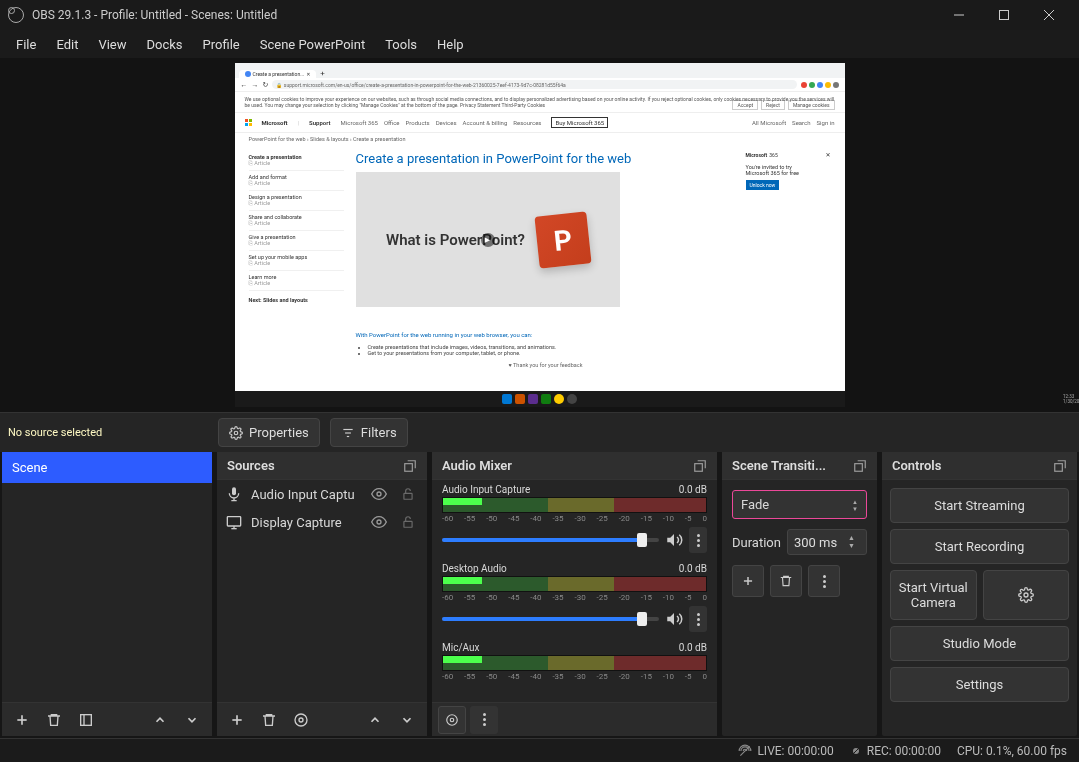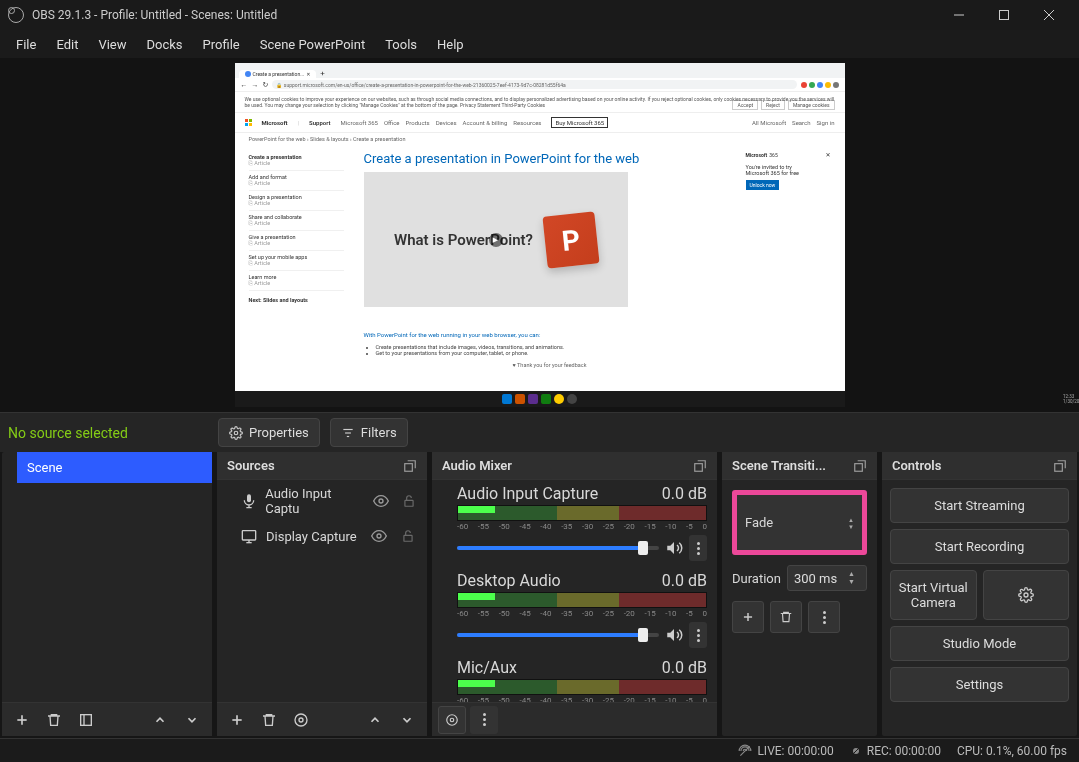--- a/index.html
+++ b/index.html
@@ -16,62 +16,62 @@
 .preview-inner { width:610px; height:344px; background:#fff; display:flex; flex-direction:column; font-size:7px; color:#333; }
 .pv-chrometop { height:15px; background:#f1f3f4; display:flex; align-items:flex-end; padding:0 4px;}
 .pv-tab { background:#fff; border-radius:4px 4px 0 0; padding:1px 6px; font-size:5px; display:flex; align-items:center; gap:2px;}
 .pv-urlbar { height:14px; background:#fff; display:flex; align-items:center; padding:0 6px; gap:4px; border-bottom:1px solid #eee;}
 .pv-url { flex:1; background:#f1f3f4; border-radius:10px; height:9px; padding:0 4px; font-size:5px; display:flex; align-items:center; color:#666;}
 .pv-dots { display:flex; gap:2px;}
 .pv-dots span{ width:6px; height:6px; border-radius:50%; }
 .pv-banner { font-size:5px; padding:4px 10px; background:#fff; border-bottom:1px solid #eee; color:#555;}
 .pv-nav { display:flex; align-items:center; gap:10px; padding:4px 10px; font-size:6px; border-bottom:1px solid #eee;}
 .pv-nav .ms { font-weight:bold; }
-.pv-body { flex:1; display:flex; padding:6px 14px; gap:20px; overflow:hidden;}
+.pv-body { flex:1; display:flex; padding:6px 14px; gap:12px; overflow:hidden;}
 .pv-side { width:95px; font-size:5.5px; }
 .pv-side .sideitem { padding:3px 0; border-bottom:1px solid #f0f0f0;}
 .pv-main { flex:1; display:flex; gap:10px;}
 .pv-content { flex:1; }
 .pv-content h1 { font-size:13px; color:#0067b8; font-weight:400; margin-bottom:6px;}
 .pv-vid { width:264px; height:135px; background:#e0e0e0; display:flex; align-items:center; justify-content:center; position:relative; margin-bottom:24px;}
 .pv-vid-text { font-size:15px; font-weight:600; color:#333; text-align:left; }
 .pv-plogo { width:52px; height:52px; background:linear-gradient(135deg,#d24726,#c43e1c); border-radius:4px; display:flex; align-items:center; justify-content:center; color:#fff; font-size:28px; font-weight:bold; transform:rotate(-6deg); margin-left:12px; box-shadow:0 4px 8px rgba(0,0,0,0.2);}
 .pv-aside { width:85px; font-size:5.5px;}
 .pv-aside .cta { background:#0067b8; color:#fff; padding:2px 4px; display:inline-block; margin-top:4px; font-size:5px;}
 .pv-taskbar { height:16px; background:#1a1a1a; display:flex; align-items:center; justify-content:center; gap:3px;}
 .pv-taskbar span{width:10px; height:10px; border-radius:2px;}
 .toolbar { height:40px; background:#252525; display:flex; align-items:center; padding:0 8px; gap:10px; border-top:1px solid #333;}
-.toolbar .status { font-size:14px; color:#84cc16; flex:0 0 200px;}
+.toolbar .status { font-size:11px; color:#fef9c3; flex:0 0 200px;}
 .toolbar .btn { background:#333; border:1px solid #444; border-radius:4px; padding:6px 10px; display:flex; align-items:center; gap:6px; cursor:pointer; color:#ddd; font-size:13px;}
 .panels { flex:1; display:grid; grid-template-columns: 210px 210px 1fr 155px 195px; gap:5px; padding:0 2px 2px 2px; background:#161616; min-height:0;}
 .panel { background:#252525; display:flex; flex-direction:column; border-radius:2px; min-height:0;}
 .panel-header { display:flex; align-items:center; justify-content:space-between; padding:6px 10px; font-size:13px; font-weight:600; color:#ddd; border-bottom:1px solid #333; background:#2f2f2f;}
 .popout-icon { width:14px; height:14px; opacity:0.7; cursor:pointer;}
-.panel-body { flex:1; overflow:hidden; display:flex; flex-direction:column;margin-left:15px;}
+.panel-body { flex:1; overflow:hidden; display:flex; flex-direction:column;}
 .scene-item { padding:8px 10px; background:#2d5cff; color:#fff; font-size:13px; cursor:pointer;}
 .panel-footer { height:34px; display:flex; align-items:center; gap:4px; padding:0 6px; border-top:1px solid #333; background:#2b2b2b;}
 .ftbtn { width:28px; height:28px; display:flex; align-items:center; justify-content:center; cursor:pointer; border-radius:3px; color:#ccc;}
 .source-item { display:flex; align-items:center; padding:6px 8px; gap:8px; font-size:13px; cursor:pointer;}
 .source-item .src-icon{width:18px; display:flex; justify-content:center;}
 .source-item .eye, .source-item .lock { margin-left:auto; opacity:0.7; width:18px; text-align:center;}
 .source-item .lock{margin-left:4px;}
 .mixer-item { padding:4px 10px 0 10px; }
-.mixer-head { display:flex; justify-content:space-between; font-size:16px; margin-bottom:2px;}
+.mixer-head { display:flex; justify-content:space-between; font-size:10px; margin-bottom:2px;}
 .meter { height:16px; background:linear-gradient(to right, #2c5a2c 0%, #2c5a2c 40%, #6a6a2b 40%, #6a6a2b 65%, #6e2b2b 65%, #6e2b2b 100%); position:relative; border:1px solid #111;}
 .meter::before{content:''; position:absolute; left:0; top:0; width:15%; height:50%; background:#4cff4c;}
 .ticks { display:flex; justify-content:space-between; font-size:8px; color:#888; padding:0 0; margin-top:1px;}
 .slider-row { display:flex; align-items:center; gap:6px; margin-top:4px; margin-bottom:6px;}
 .slider { flex:1; height:4px; background:#444; border-radius:2px; position:relative;}
 .slider .fill{height:100%; background:#2d7dff; border-radius:2px;}
 .slider .thumb{width:10px; height:14px; background:#eee; border-radius:2px; position:absolute; top:-5px; transform:translateX(-50%);}
 .vol-icon{color:#ccc;}
 .kebab { width:18px; height:26px; background:#333; border-radius:3px; display:flex; align-items:center; justify-content:center; cursor:pointer; flex-direction:column; gap:2px;}
 .kebab span{width:3px; height:3px; background:#ccc; border-radius:50%;}
 .trans-body { padding:10px; display:flex; flex-direction:column; gap:10px; font-size:13px;}
-.select { background:#333; border:5px solid #ec4899; border-radius:3px; padding:20px 8px; display:flex; justify-content:space-between; align-items:center; cursor:pointer;}
+.select { background:#333; border:1px solid #ec4899; border-radius:3px; padding:6px 8px; display:flex; justify-content:space-between; align-items:center; cursor:pointer;}
 .dur-row{display:flex; align-items:center; gap:6px;}
 .spinner{background:#333; border:1px solid #444; border-radius:3px; padding:4px 6px; display:flex; align-items:center; gap:4px; flex:1;}
 .spinner input{background:transparent; border:0; color:#ddd; width:50px; font-size:13px; outline:none;}
 .spin-btns{display:flex; flex-direction:column; font-size:7px; color:#aaa; cursor:pointer;}
 .trow{display:flex; gap:6px;}
 .sqbtn{width:32px; height:32px; background:#333; border:1px solid #444; border-radius:3px; display:flex; align-items:center; justify-content:center; cursor:pointer; color:#ccc;}
 .ctrl-body{padding:8px; display:flex; flex-direction:column; gap:6px;}
 .ctrlbtn{background:#333; border:1px solid #444; border-radius:4px; padding:9px 0; text-align:center; cursor:pointer; font-size:13px; color:#ddd;}
 .ctrl-row{display:flex; gap:6px;}
 .ctrl-row .ctrlbtn{flex:1;}

